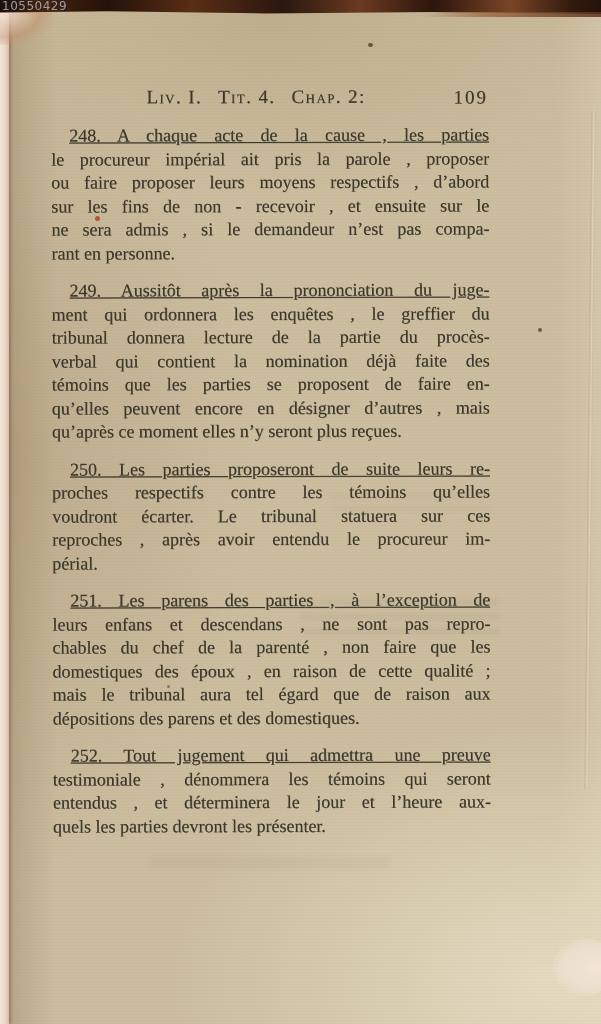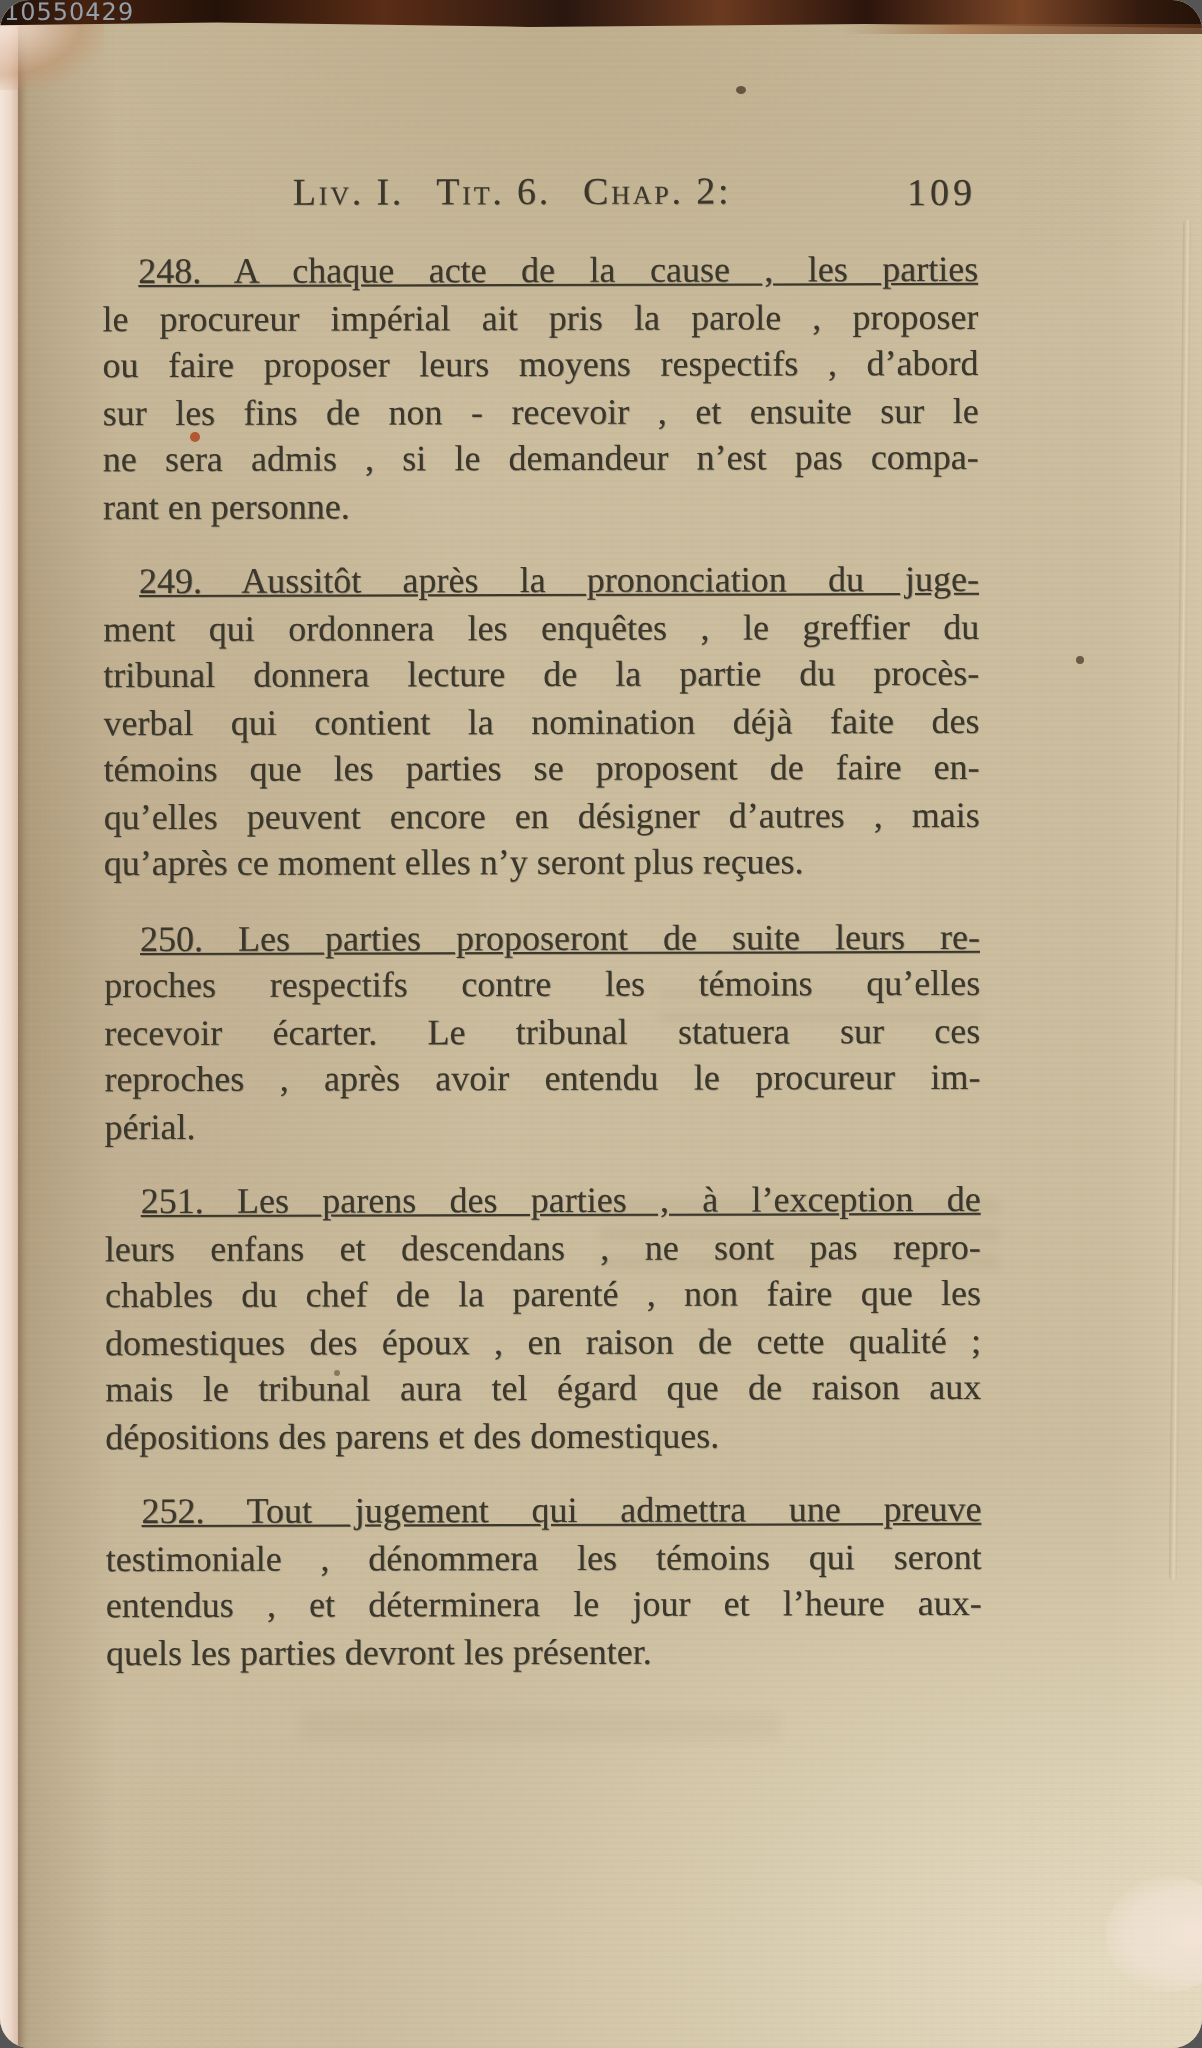--- a/index.html
+++ b/index.html
@@ -1,20 +1,19 @@
 <!DOCTYPE html>
 <html><head>
 <meta charset="utf-8">
 <style>
   html,body { margin:0; padding:0; background:#555; }
   .scan {
     position:relative; width:601px; height:1024px; overflow:hidden;
     background:#cbbd9e;
     font-family:"Liberation Serif", serif;
-    border-radius:15px;
   }
   
   .paper {
     position:absolute; inset:0; z-index:1;
     background-color:#cbbd9e;
     background-image:
       radial-gradient(ellipse 620px 420px at 92% 96%, rgba(238,229,205,0.75), rgba(238,229,205,0) 62%),
       radial-gradient(ellipse 560px 260px at 45% 2%, rgba(148,124,88,0.22), rgba(148,124,88,0) 70%),
       radial-gradient(ellipse 420px 700px at 0% 45%, rgba(128,98,66,0.20), rgba(128,98,66,0) 60%),
       linear-gradient(90deg, rgba(116,88,58,0.28) 0px, rgba(116,88,58,0.14) 26px, rgba(116,88,58,0) 58px),
@@ -119,21 +118,21 @@
   <div class="dot dot1"></div>
   <div class="dot dot2"></div>
   <div class="dot dot3"></div>
   <div class="dot dot4"></div>
 
   <div class="content">
 
     <div class="header">
       <span class="header-title-group">
         <span>Liv. I.</span>
-        <span>Tit. 6.</span>
+        <span>Tit. 4.</span>
         <span>Chap. 2:</span>
       </span>
       <span class="pagenum">109</span>
     </div>
 
     <div class="para">
       <div class="line first">248. A chaque acte de la cause , les parties</div>
       <div class="line">le procureur impérial ait pris la parole , proposer</div>
       <div class="line">ou faire proposer leurs moyens respectifs , d’abord</div>
       <div class="line">sur les fins de non - recevoir , et ensuite sur le</div>
@@ -147,21 +146,21 @@
       <div class="line">tribunal donnera lecture de la partie du procès-</div>
       <div class="line">verbal qui contient la nomination déjà faite des</div>
       <div class="line">témoins que les parties se proposent de faire en-</div>
       <div class="line">qu’elles peuvent encore en désigner d’autres , mais</div>
       <div class="line final">qu’après ce moment elles n’y seront plus reçues.</div>
     </div>
 
     <div class="para">
       <div class="line first">250. Les parties proposeront de suite leurs re-</div>
       <div class="line">proches respectifs contre les témoins qu’elles</div>
-      <div class="line">recevoir écarter. Le tribunal statuera sur ces</div>
+      <div class="line">voudront écarter. Le tribunal statuera sur ces</div>
       <div class="line">reproches , après avoir entendu le procureur im-</div>
       <div class="line final">périal.</div>
     </div>
 
     <div class="para">
       <div class="line first">251. Les parens des parties , à l’exception de</div>
       <div class="line">leurs enfans et descendans , ne sont pas repro-</div>
       <div class="line">chables du chef de la parenté , non faire que les</div>
       <div class="line">domestiques des époux , en raison de cette qualité ;</div>
       <div class="line">mais le tribunal aura tel égard que de raison aux</div>

